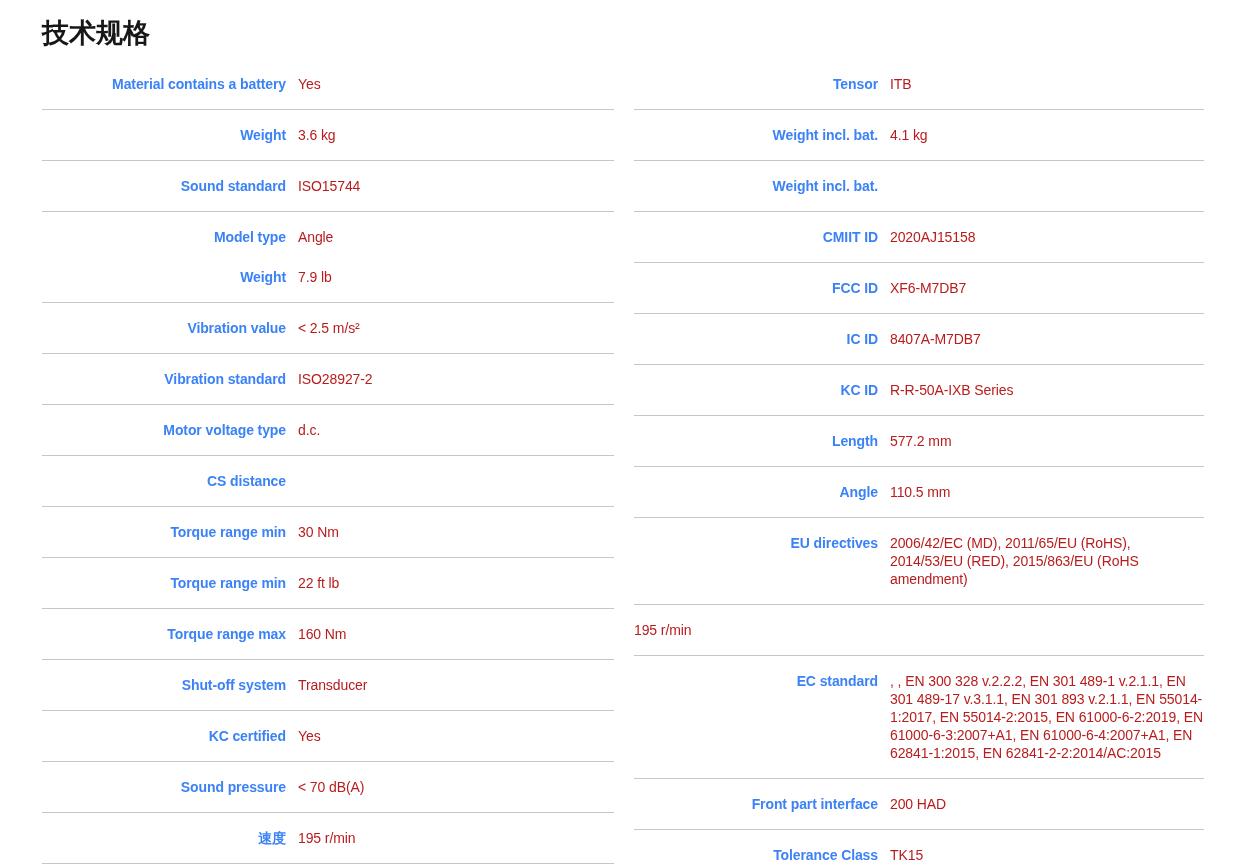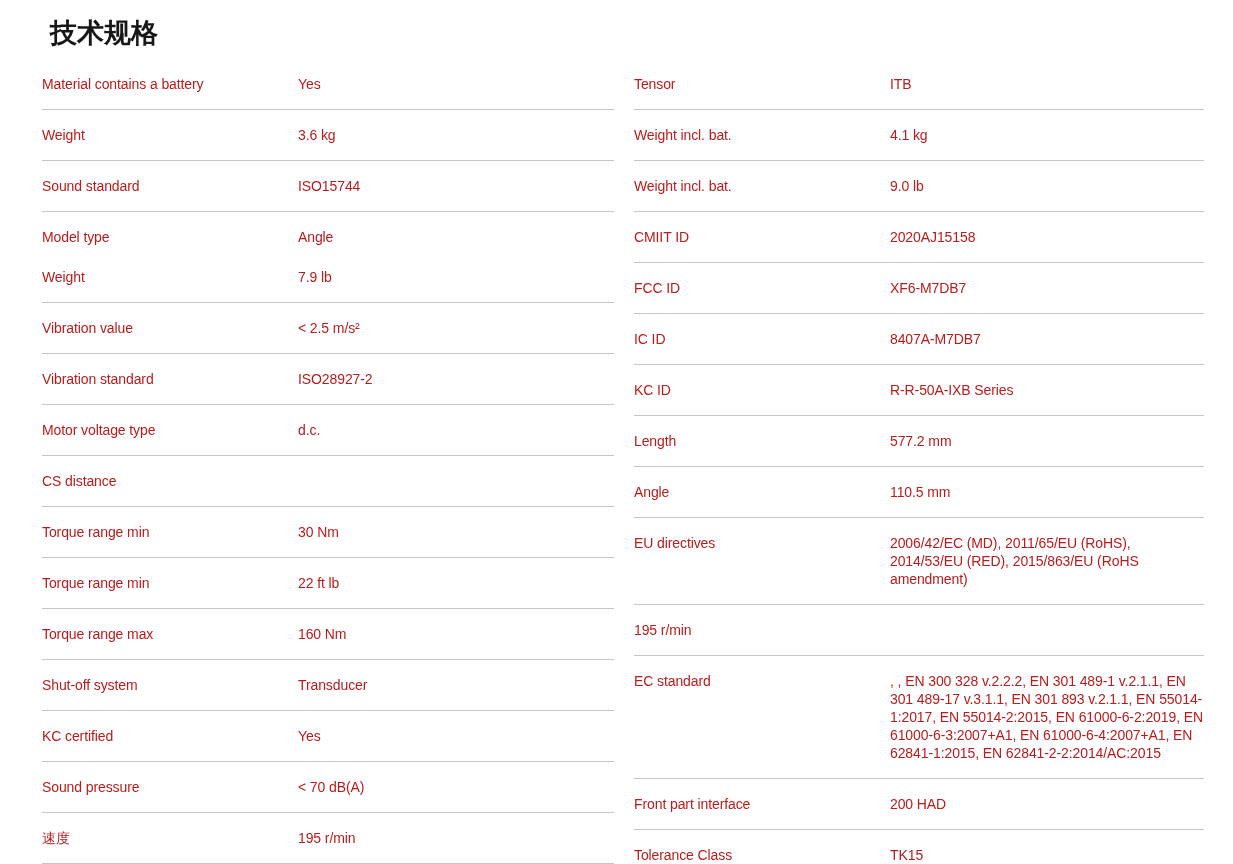--- a/index.html
+++ b/index.html
@@ -13,21 +13,21 @@
     color: #1d1d1d;
   }
   .page {
     padding: 18px 29px 0 42px;
     box-sizing: border-box;
   }
   .page-title {
     font-size: 27px;
     line-height: 30px;
     font-weight: 700;
-    margin: 0 0 11px 8px;
+    margin: 0 0 11px 0;
     color: #171717;
   }
   .columns {
     display: flex;
     gap: 20px;
     align-items: flex-start;
   }
   .spec-col {
     flex: 0 0 auto;
   }
@@ -45,22 +45,23 @@
     letter-spacing: -0.1px;
   }
   .spec-pair + .spec-pair {
     margin-top: 22px;
   }
   .spec-label {
     flex: 0 0 256px;
     width: 256px;
     padding-right: 12px;
     box-sizing: border-box;
-    font-weight: 400;
-    color: #b91c1c;
+    font-weight: 700;
+    color: #3b82f6;
+    text-align: right;
   }
   .spec-value {
     flex: 1 1 auto;
     min-width: 0;
     font-weight: 400;
     color: #b91c1c;
     overflow-wrap: break-word;
   }
 </style>
 </head>
@@ -173,21 +174,20 @@
         </div>
         <div class="spec-group">
           <div class="spec-pair">
             <div class="spec-label">Weight incl. bat.</div>
             <div class="spec-value">4.1 kg</div>
           </div>
         </div>
         <div class="spec-group">
           <div class="spec-pair">
             <div class="spec-label">Weight incl. bat.</div>
-            <div class="spec-value">9.0 lb</div>
           </div>
         </div>
         <div class="spec-group">
           <div class="spec-pair">
             <div class="spec-label">CMIIT ID</div>
             <div class="spec-value">2020AJ15158</div>
           </div>
         </div>
         <div class="spec-group">
           <div class="spec-pair">

